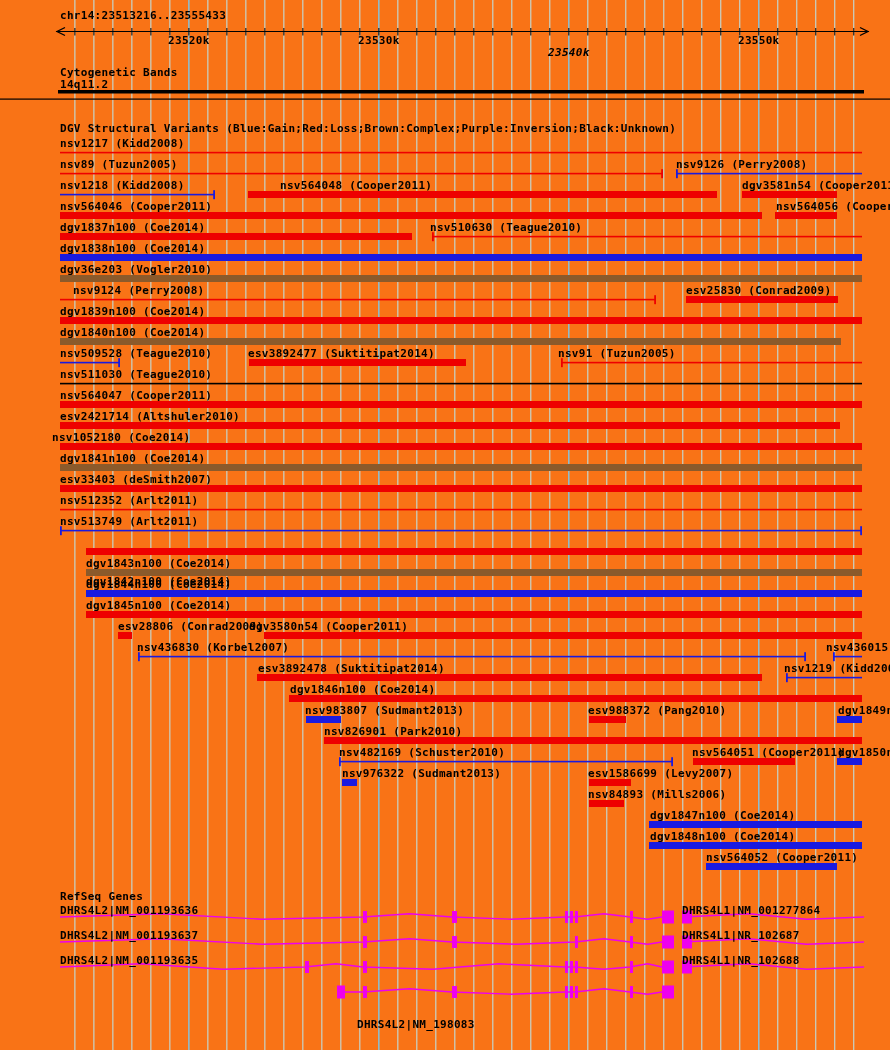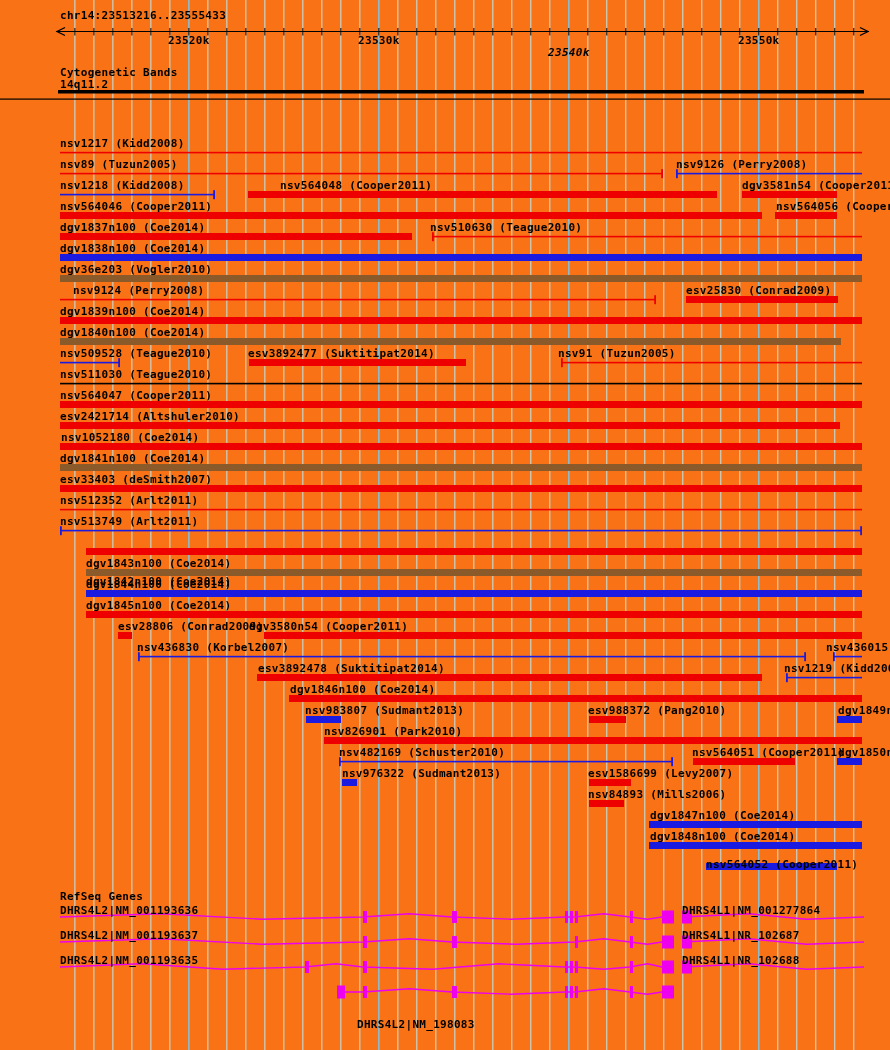--- a/index.html
+++ b/index.html
@@ -204,20 +204,21 @@
       <rect x="452" y="986" width="5" height="12" fill="#ee00ee"></rect>
       <rect x="565" y="986" width="3" height="12" fill="#ee00ee"></rect>
       <rect x="570" y="986" width="3" height="12" fill="#ee00ee"></rect>
       <rect x="575" y="986" width="3" height="12" fill="#ee00ee"></rect>
       <rect x="630" y="986" width="3" height="12" fill="#ee00ee"></rect>
       <rect x="662" y="985.5" width="12" height="13" fill="#ee00ee"></rect>
     </svg>
   <div class="lbl" style="left:60px;top:10px">chr14:23513216..23555433</div>
   <div class="lbl" style="left:60px;top:67px">Cytogenetic Bands</div>
   <div class="lbl" style="left:60px;top:79px">14q11.2</div>
+  <div class="lbl" style="left:60px;top:123px">DGV Structural Variants (Blue:Gain;Red:Loss;Brown:Complex;Purple:Inversion;Black:Unknown)</div>
   <div class="lbl" style="left:60px;top:891px">RefSeq Genes</div>
   <div id="overlay">
       <div class="lbl" style="left: 166.876px; top: 35px; width: 44px; text-align: center;">23520k</div>
       <div class="lbl" style="left: 356.847px; top: 35px; width: 44px; text-align: center;">23530k</div>
       <div class="lbl" style="left: 546.818px; top: 47px; width: 44px; text-align: center; font-style: italic;">23540k</div>
       <div class="lbl" style="left: 736.789px; top: 35px; width: 44px; text-align: center;">23550k</div>
       <div class="lbl" style="left: 60px; top: 138px;">nsv1217 (Kidd2008)</div>
       <div class="lbl" style="left: 60px; top: 159px;">nsv89 (Tuzun2005)</div>
       <div class="lbl" style="left: 676px; top: 159px;">nsv9126 (Perry2008)</div>
       <div class="lbl" style="left: 60px; top: 180px;">nsv1218 (Kidd2008)</div>
@@ -232,21 +233,21 @@
       <div class="lbl" style="left: 60px; top: 285px; margin-left: 13px;">nsv9124 (Perry2008)</div>
       <div class="lbl" style="left: 686px; top: 285px;">esv25830 (Conrad2009)</div>
       <div class="lbl" style="left: 60px; top: 306px;">dgv1839n100 (Coe2014)</div>
       <div class="lbl" style="left: 60px; top: 327px;">dgv1840n100 (Coe2014)</div>
       <div class="lbl" style="left: 60px; top: 348px;">nsv509528 (Teague2010)</div>
       <div class="lbl" style="left: 248px; top: 348px;">esv3892477 (Suktitipat2014)</div>
       <div class="lbl" style="left: 558px; top: 348px;">nsv91 (Tuzun2005)</div>
       <div class="lbl" style="left: 60px; top: 369px;">nsv511030 (Teague2010)</div>
       <div class="lbl" style="left: 60px; top: 390px;">nsv564047 (Cooper2011)</div>
       <div class="lbl" style="left: 60px; top: 411px;">esv2421714 (Altshuler2010)</div>
-      <div class="lbl" style="left: 61px; top: 432px;">nsv1052180 (Coe2014)</div>
+      <div class="lbl" style="left: 52px; top: 432px;">nsv1052180 (Coe2014)</div>
       <div class="lbl" style="left: 60px; top: 453px;">dgv1841n100 (Coe2014)</div>
       <div class="lbl" style="left: 60px; top: 474px;">esv33403 (deSmith2007)</div>
       <div class="lbl" style="left: 60px; top: 495px;">nsv512352 (Arlt2011)</div>
       <div class="lbl" style="left: 60px; top: 516px;">nsv513749 (Arlt2011)</div>
       <div class="lbl" style="left: 86px; top: 537px; margin-top: 39px;">dgv1842n100 (Coe2014)</div>
       <div class="lbl" style="left: 86px; top: 558px;">dgv1843n100 (Coe2014)</div>
       <div class="lbl" style="left: 86px; top: 579px;">dgv1844n100 (Coe2014)</div>
       <div class="lbl" style="left: 86px; top: 600px;">dgv1845n100 (Coe2014)</div>
       <div class="lbl" style="left: 118px; top: 621px;">esv28806 (Conrad2009)</div>
       <div class="lbl" style="left: 249px; top: 621px;">dgv3580n54 (Cooper2011)</div>
@@ -260,21 +261,21 @@
       <div class="lbl" style="left: 838px; top: 705px;">dgv1849n10</div>
       <div class="lbl" style="left: 324px; top: 726px;">nsv826901 (Park2010)</div>
       <div class="lbl" style="left: 339px; top: 747px;">nsv482169 (Schuster2010)</div>
       <div class="lbl" style="left: 692px; top: 747px;">nsv564051 (Cooper2011)</div>
       <div class="lbl" style="left: 838px; top: 747px;">dgv1850n10</div>
       <div class="lbl" style="left: 342px; top: 768px;">nsv976322 (Sudmant2013)</div>
       <div class="lbl" style="left: 588px; top: 768px;">esv1586699 (Levy2007)</div>
       <div class="lbl" style="left: 588px; top: 789px;">nsv84893 (Mills2006)</div>
       <div class="lbl" style="left: 650px; top: 810px;">dgv1847n100 (Coe2014)</div>
       <div class="lbl" style="left: 650px; top: 831px;">dgv1848n100 (Coe2014)</div>
-      <div class="lbl" style="left: 706px; top: 852px; margin-top: 7px;">nsv564052 (Cooper2011)</div>
+      <div class="lbl" style="left: 706px; top: 852px;">nsv564052 (Cooper2011)</div>
       <div class="lbl" style="left: 60px; top: 905px;">DHRS4L2|NM_001193636</div>
       <div class="lbl" style="left: 682px; top: 905px;">DHRS4L1|NM_001277864</div>
       <div class="lbl" style="left: 60px; top: 930px;">DHRS4L2|NM_001193637</div>
       <div class="lbl" style="left: 682px; top: 930px;">DHRS4L1|NR_102687</div>
       <div class="lbl" style="left: 60px; top: 955px;">DHRS4L2|NM_001193635</div>
       <div class="lbl" style="left: 682px; top: 955px;">DHRS4L1|NR_102688</div>
       <div class="lbl" style="left: 337px; top: 1019px; margin-left: 20px;">DHRS4L2|NM_198083</div>
     </div>
 </div>
 

